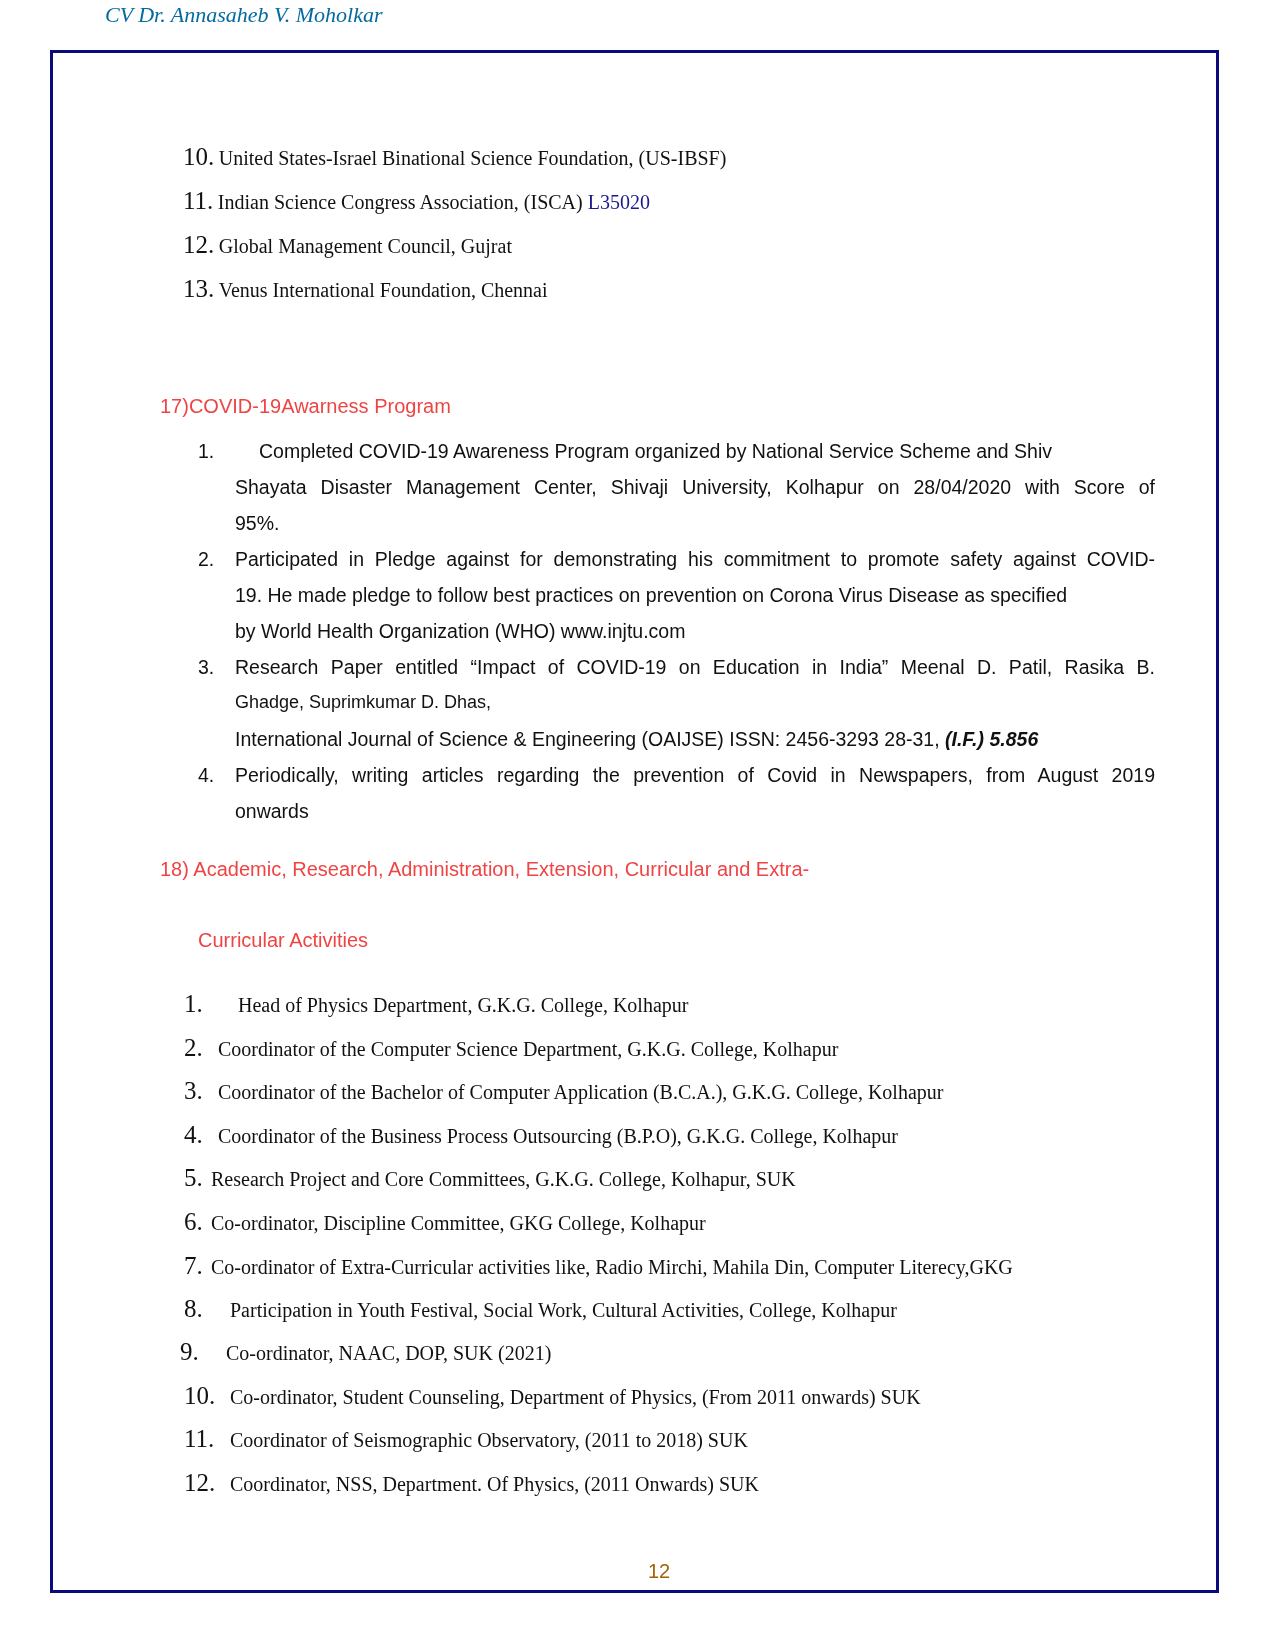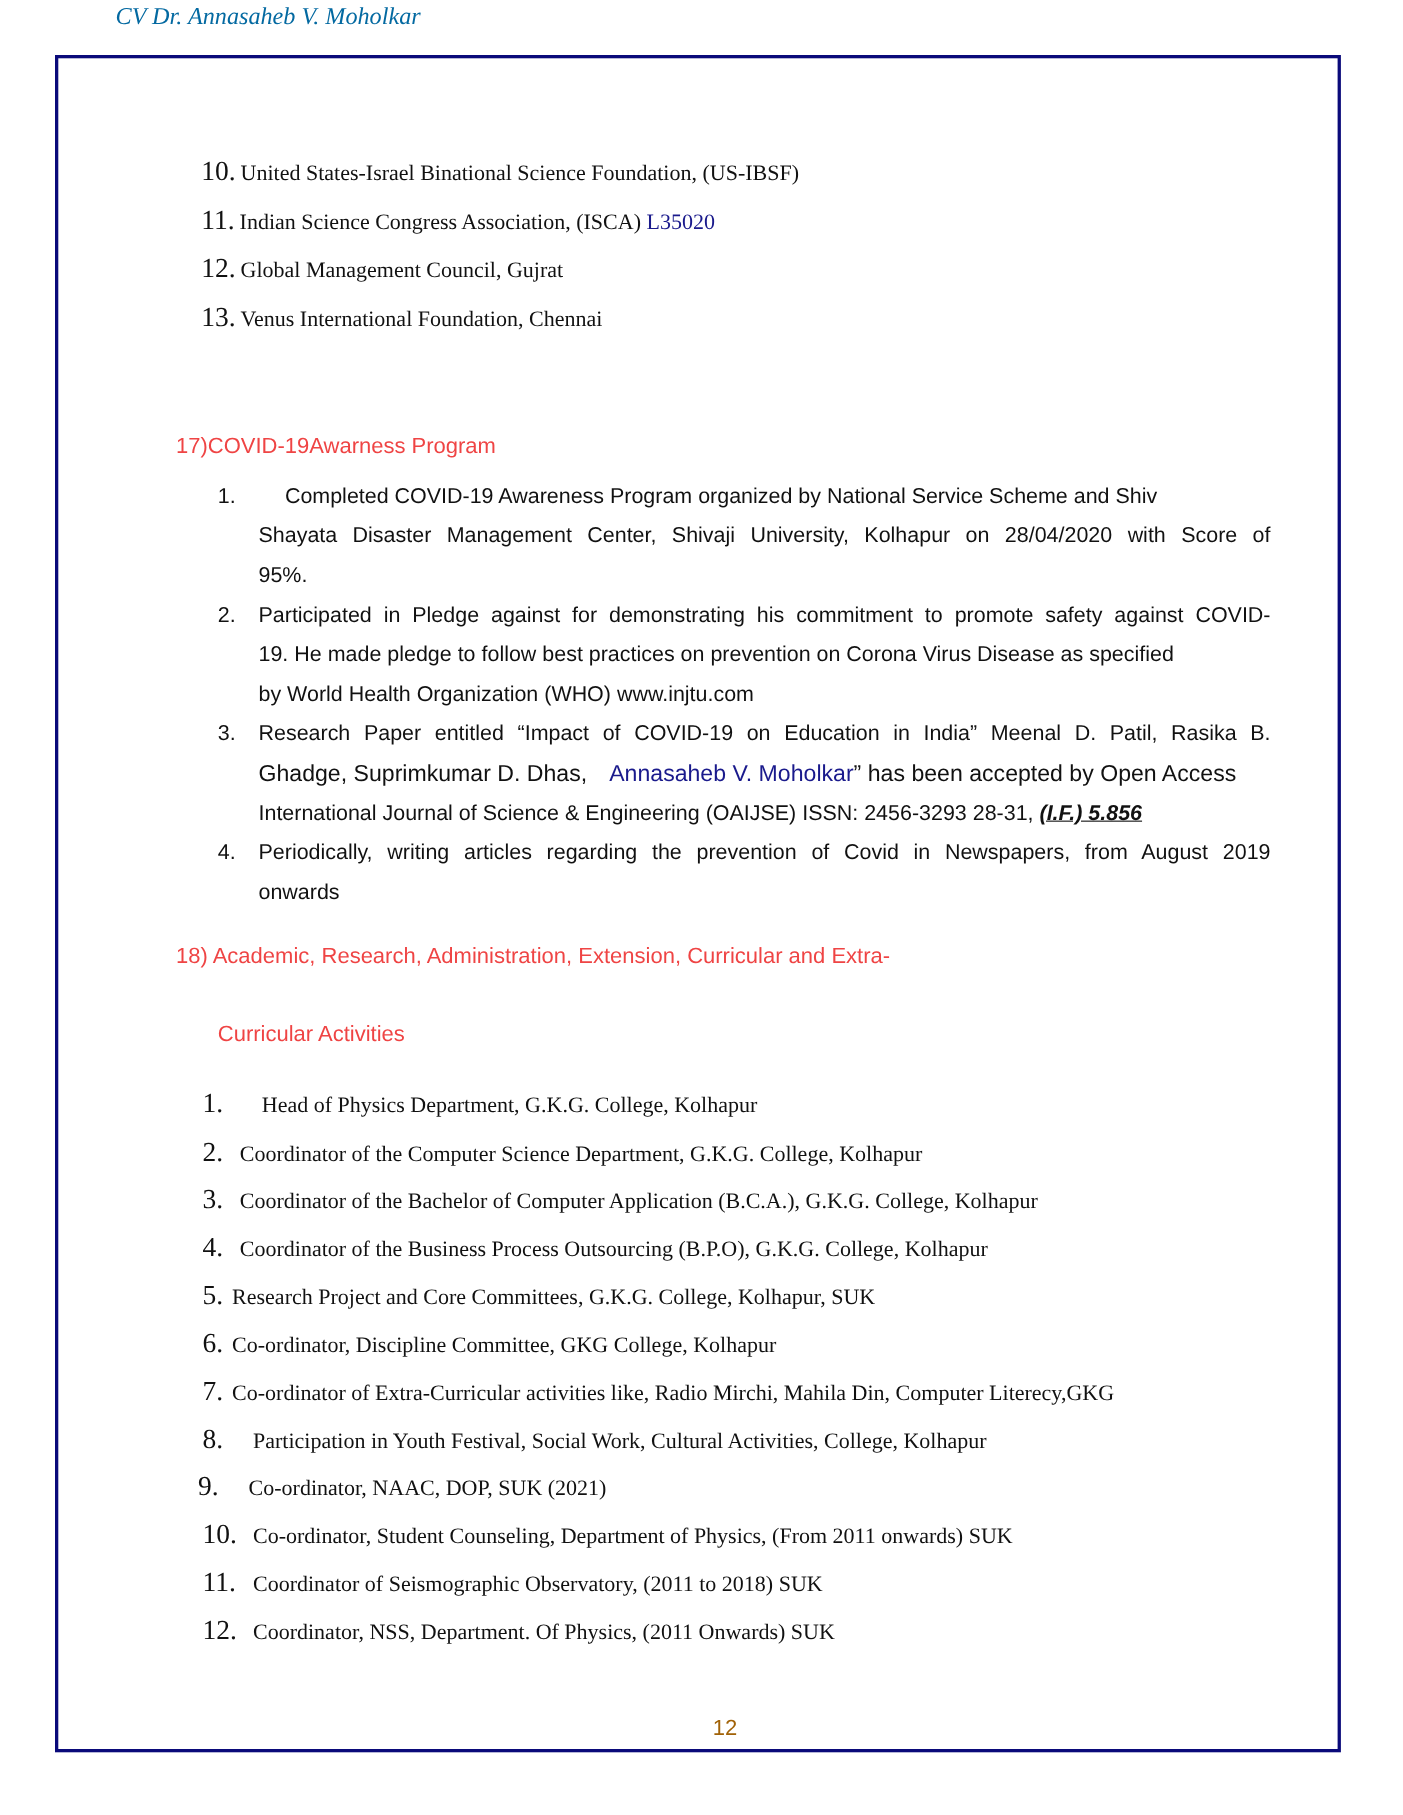--- a/index.html
+++ b/index.html
@@ -10,21 +10,21 @@
   .page-frame { position:absolute; left:50px; top:50px; width:1169px; height:1543px;
          border:3px solid #0a0a7a; box-sizing:border-box; }
   .abs { position:absolute; white-space:nowrap; }
   .num-serif { font-family:"Liberation Serif", serif; font-size:25px; color:#111; }
   .body-text { font-size:20px; color:#111;font-family:Liberation Serif, serif; }
   .navy { color:#1a1a8c; }
   .heading { font-weight:normal; font-size:20px; color:#ef4444; }
   .covid-num { font-size:19.5px; }
   .covid-line { font-size:19.5px; width:920px; text-align:justify; text-align-last:justify; }
   .covid-line.last { text-align-last:left; }
-  .bi { font-weight:bold; font-style:italic;text-decoration:underline; }
+  .bi { font-weight:bold; font-style:italic; }
   .page-number { font-family:Liberation Sans, sans-serif; font-size:20px; color:#a16207;margin-top:40px; }
 </style>
 </head>
 <body>
 
 <div class="running-header">CV Dr. Annasaheb V. Moholkar</div>
 
 <div class="page-frame"></div>
 
 <div>
@@ -55,25 +55,22 @@
   <div class="abs covid-line" style="left:235px; top:476px;">Shayata Disaster Management Center, Shivaji University, Kolhapur on 28/04/2020 with Score of</div>
   <div class="abs covid-line last" style="left:235px; top:512px;">95%.</div>
 
   <div class="abs covid-num" style="left:198px; top:548px;">2.</div>
   <div class="abs covid-line" style="left:235px; top:548px;">Participated in Pledge against for demonstrating his commitment to promote safety against COVID-</div>
   <div class="abs covid-line" style="left:235px; top:584px; text-align-last:left;">19. He made pledge to follow best practices on prevention on Corona Virus Disease as specified</div>
   <div class="abs covid-line last" style="left:235px; top:620px;">by World Health Organization (WHO) www.injtu.com</div>
 
   <div class="abs covid-num" style="left:198px; top:656px;">3.</div>
   <div class="abs covid-line" style="left:235px; top:656px;">Research Paper entitled “Impact of COVID-19 on Education in India” Meenal D. Patil, Rasika B.</div>
-  <div class="abs" style="left:235px; top:692px; width:920px; font-size:21px; display:flex; gap:12px;">
+  <div class="abs" style="left:235px; top:692px; width:920px; font-size:18px; display:flex; ">
     <span>Ghadge, Suprimkumar D. Dhas,</span>
-    <span style="flex:1; text-align:left; padding-left:8px;">
-      <span class="navy">Annasaheb V. Moholkar</span><span>” has been accepted by Open Access</span>
-    </span>
   </div>
   <div class="abs" style="left:235px; top:728px; font-size:19.5px;">
     <span>International Journal of Science &amp; Engineering (OAIJSE) ISSN: 2456-3293 28-31,</span>
     <span class="bi">(I.F.) 5.856</span>
   </div>
 
   <div class="abs covid-num" style="left:198px; top:764px;">4.</div>
   <div class="abs covid-line" style="left:235px; top:764px;">Periodically, writing articles regarding the prevention of Covid in Newspapers, from August 2019</div>
   <div class="abs covid-line last" style="left:235px; top:800px;">onwards</div>
 </div>

